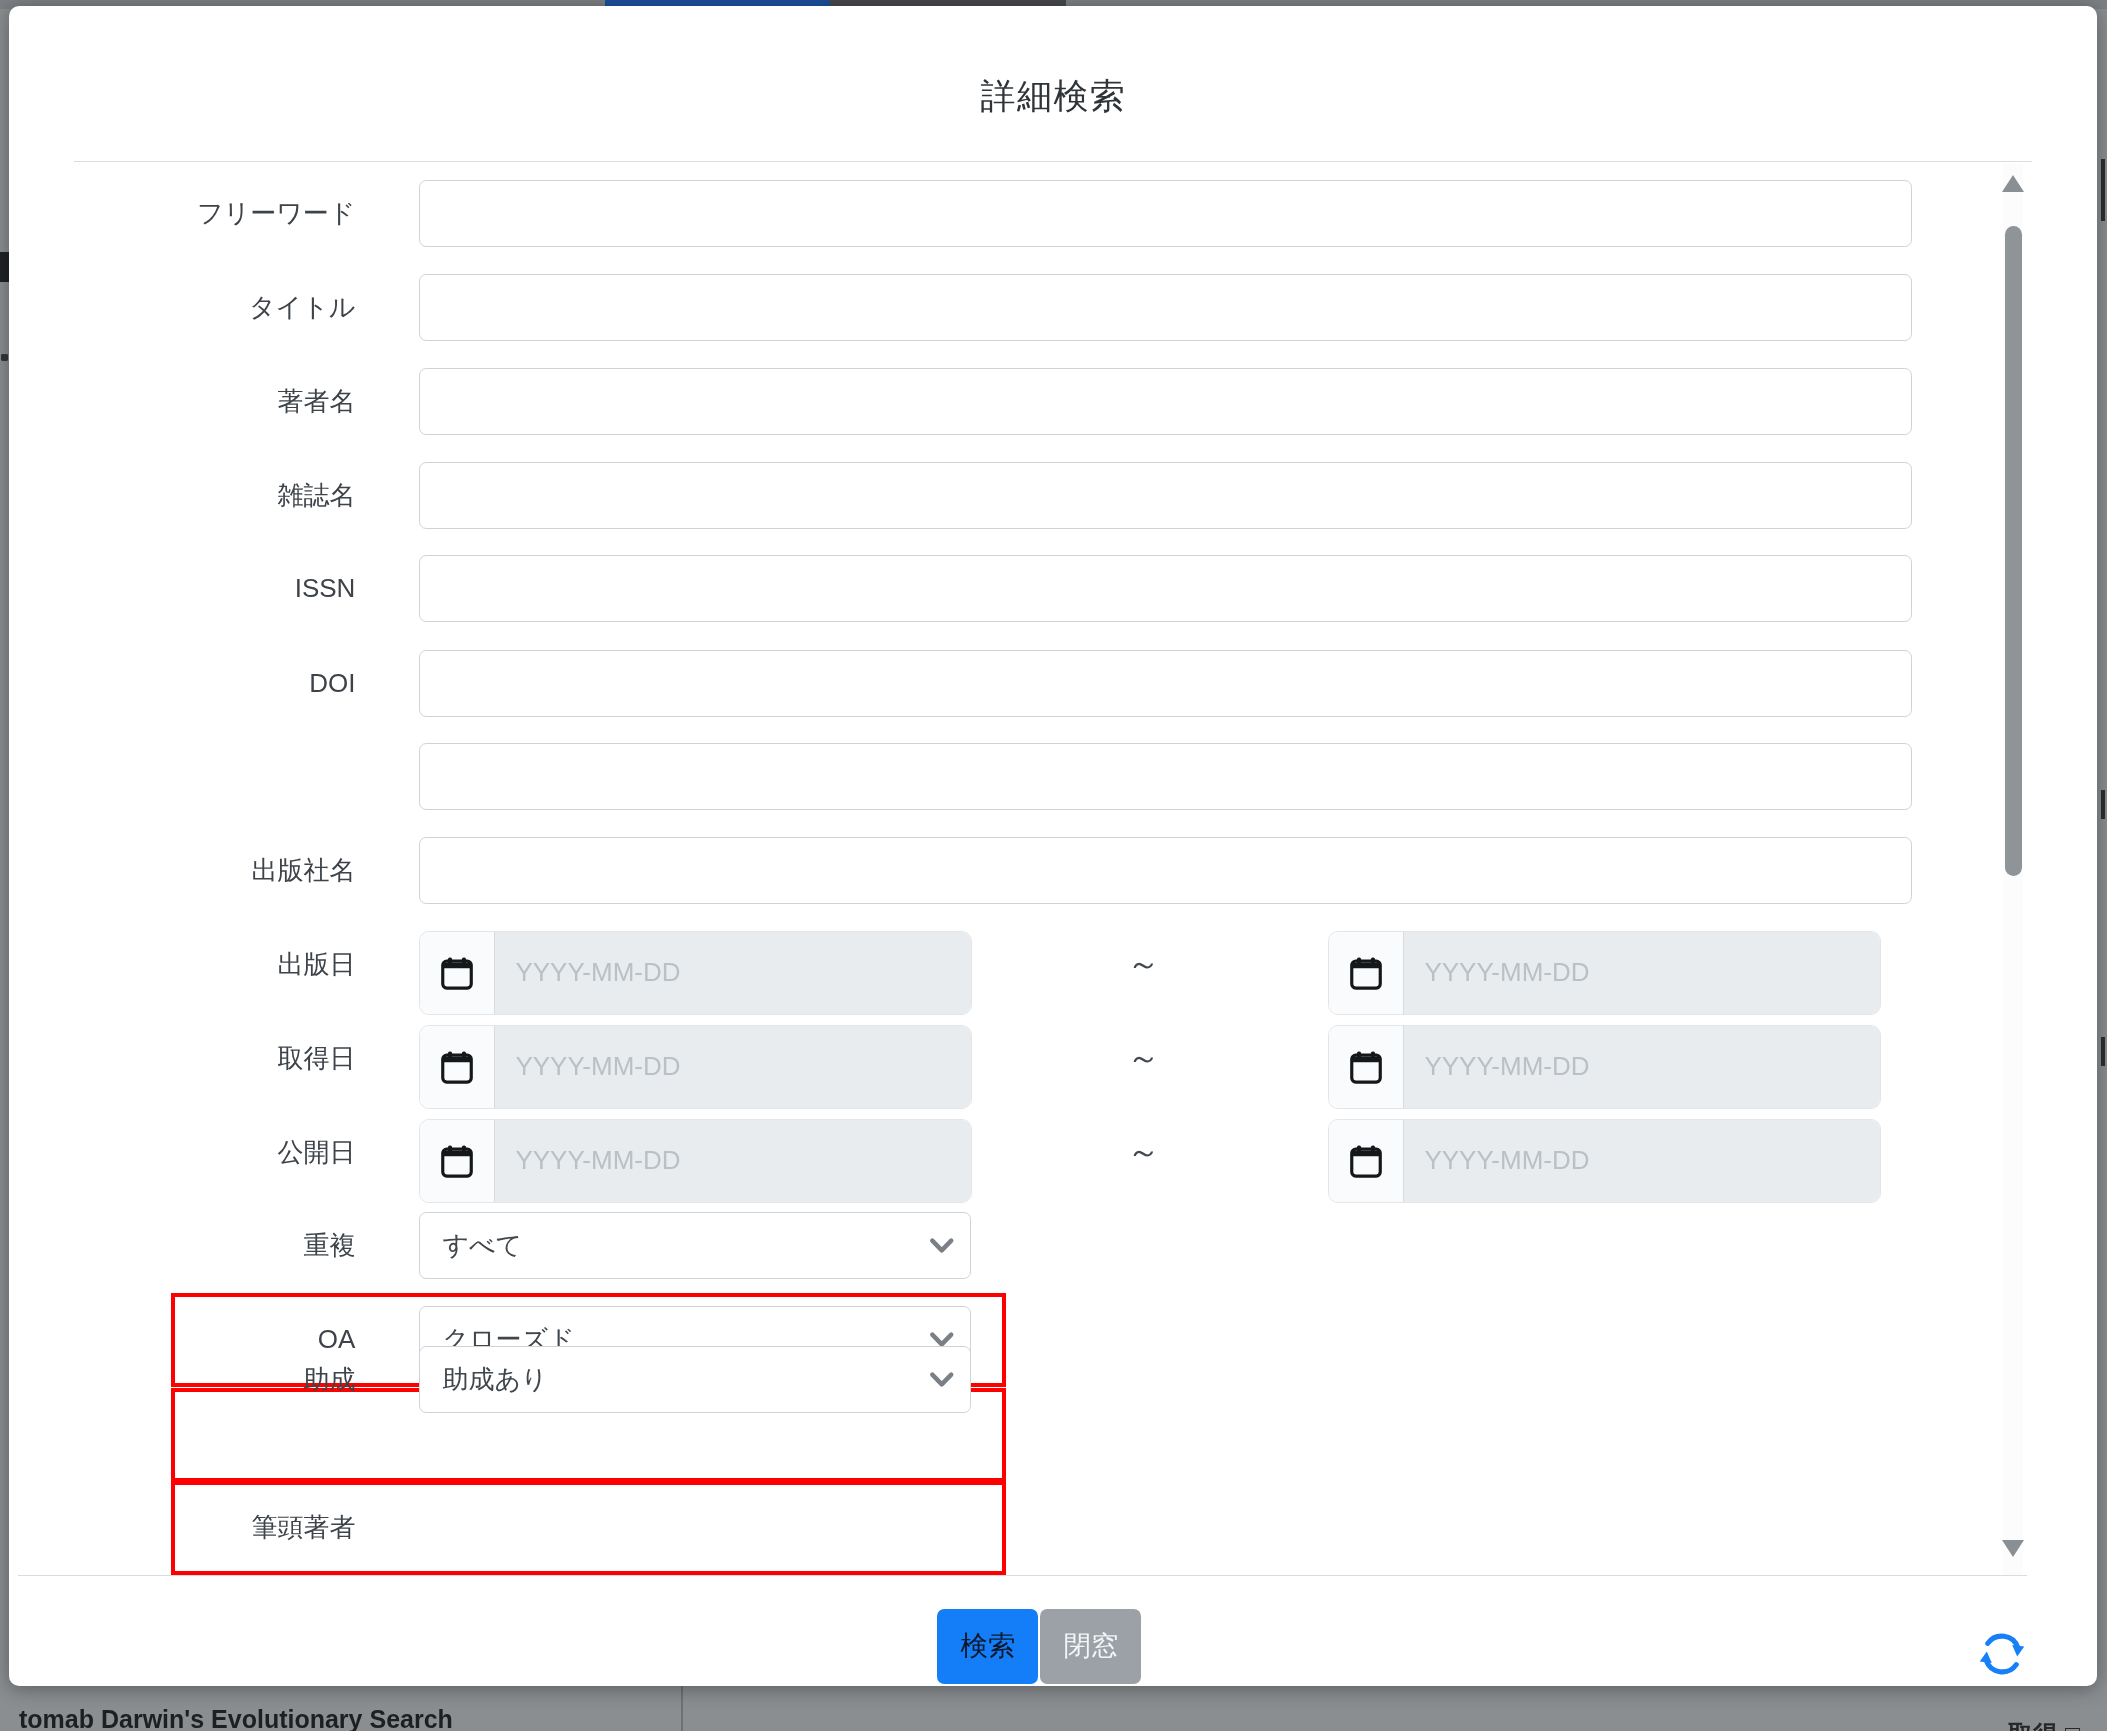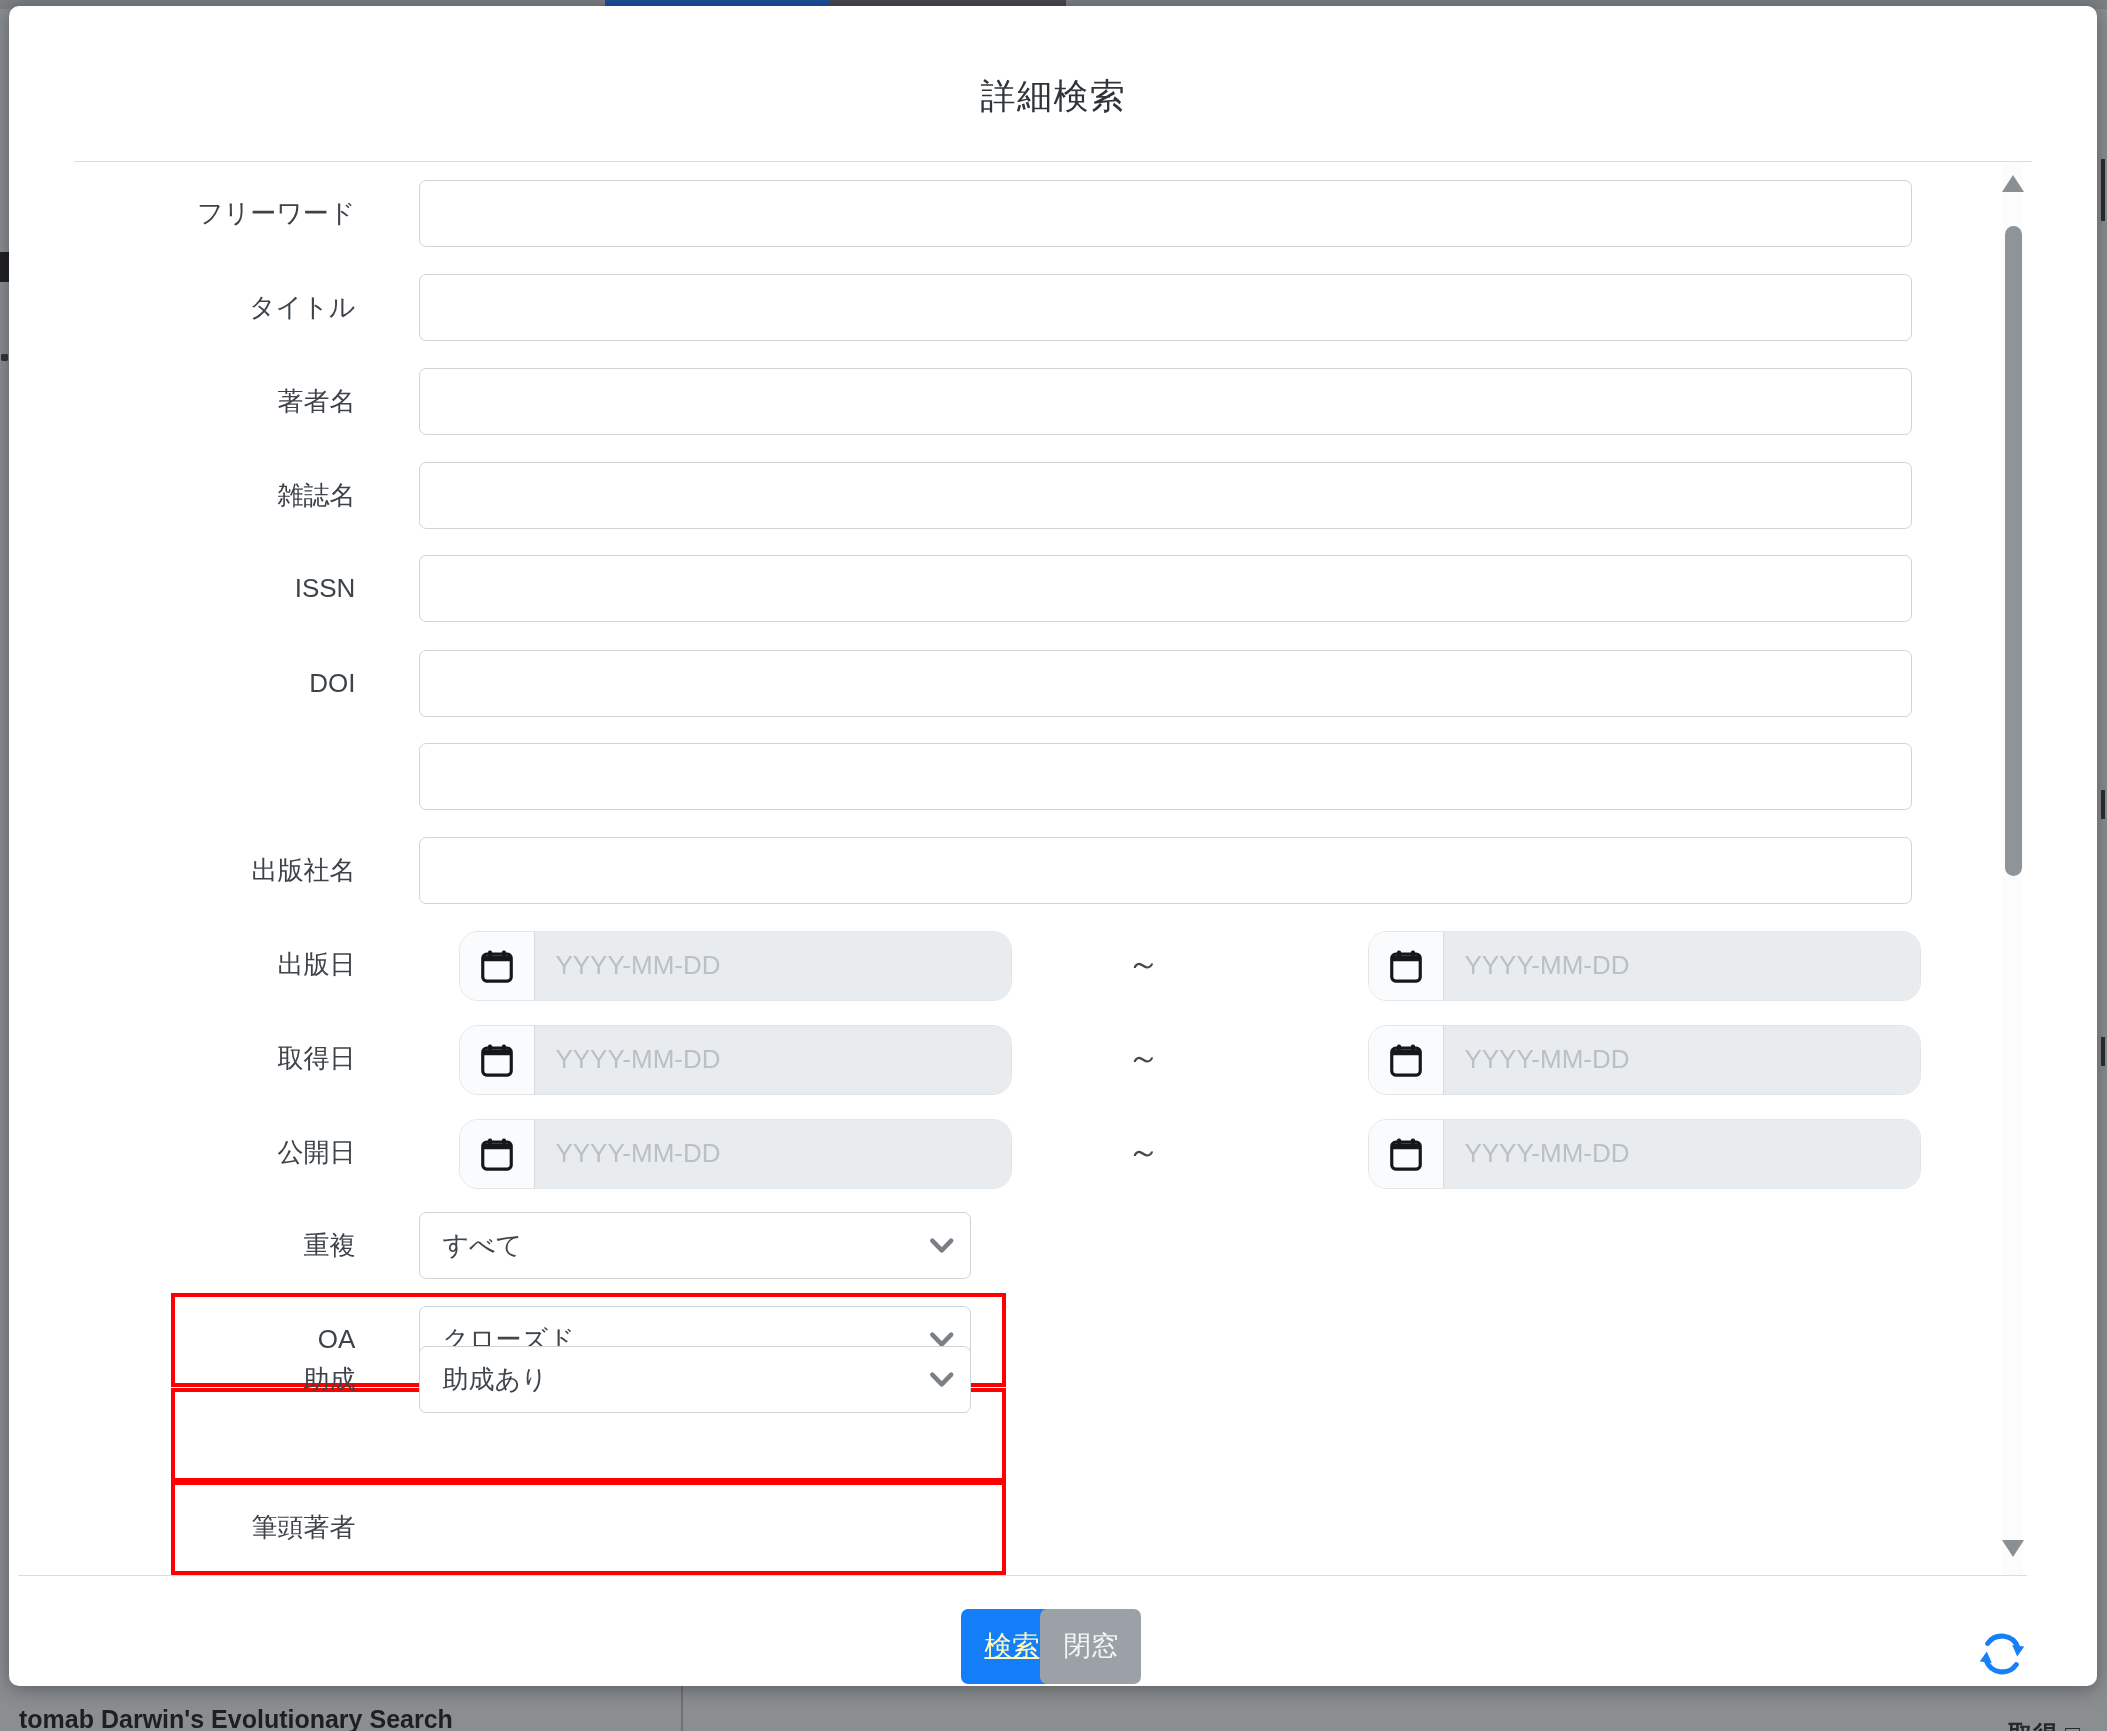--- a/index.html
+++ b/index.html
@@ -35,22 +35,22 @@
     border-top:1.4px solid #d9dde1;}
   
   .row{position:absolute;left:0;width:2030px;height:67px;padding-left:34px;}
   .lbl{position:absolute;left:94px;top:0;width:252px;height:67px;
     display:flex;align-items:center;justify-content:flex-end;
     font-size:26px;color:#3d4349;white-space:nowrap;}
   .txt{position:absolute;left:410px;top:0;width:1493px;height:67px;
     box-sizing:border-box;border:1.4px solid #ced3d8;border-radius:7.2px;
     font-size:26px;color:#3f464c;padding:0 20px;background:#fff;outline:none;}
   
-  .dgroup{position:absolute;top:0;width:553px;height:70px;display:flex;
-    border:1.4px solid #e2e6e9;border-radius:19px;overflow:hidden;box-sizing:border-box;margin-left:40px;}
+  .dgroup{position:absolute;top:0;width:553px;height:84px;display:flex;
+    border:1.4px solid #e2e6e9;border-radius:10px;overflow:hidden;box-sizing:border-box;}
   .dicon{width:74px;height:100%;background:#fafbfc;display:flex;
     align-items:center;justify-content:center;flex:none;cursor:pointer;}
   .dicon svg{width:38px;height:38px;}
   .dinput{flex:1;min-width:0;border:none;outline:none;background:#e9ecef;
     border-left:1.4px solid #d6dbdf;font-size:26px;color:#3f464c;padding:0 20px;}
   .dinput::placeholder{color:#b9c0c6;opacity:1;}
   .tilde{position:absolute;left:1087px;top:0;width:94px;height:67px;
     display:flex;align-items:center;justify-content:center;
     font-size:33px;color:#44494e;}
   
@@ -60,21 +60,21 @@
   .selval{font-size:26px;color:#3f464c;padding-left:22px;flex:1;white-space:nowrap;}
   .chev{width:58px;display:flex;align-items:center;justify-content:center;flex:none;}
   .chev svg{width:27.5px;height:27.5px;}
   
   .hlbox{position:absolute;left:162px;width:835px;height:94px;
     border:4.3px solid #fe0000;box-sizing:border-box;}
   
   .btn{position:absolute;top:1603px;width:101px;height:75px;border:none;border-radius:7.2px;
     font-size:27.5px;font-family:inherit;cursor:pointer;display:flex;
     align-items:center;justify-content:center;}
-  .btn-search{left:952px;background:#137ef7;color:#fef9c3;text-decoration:underline;}
+  .btn-search{left:928px;background:#137ef7;color:#0f172a;}
   .btn-close{left:1031px;background:#9ba1a7;color:#f3f5f6;}
   .refresh{position:absolute;left:1964px;top:1619px;width:58px;height:58px;cursor:pointer;}
   .refresh svg{width:58px;height:58px;}
   
   .sbar{position:absolute;left:1994px;top:158px;width:20px;height:1411px;background:#fcfcfd;}
   .sb-up{position:absolute;left:-1.4px;top:11.6px;width:0;height:0;cursor:pointer;
     border-left:11.6px solid transparent;border-right:11.6px solid transparent;
     border-bottom:17.4px solid #8a8f94;}
   .sb-down{position:absolute;left:-1.4px;top:1376px;width:0;height:0;cursor:pointer;
     border-left:11.6px solid transparent;border-right:11.6px solid transparent;

